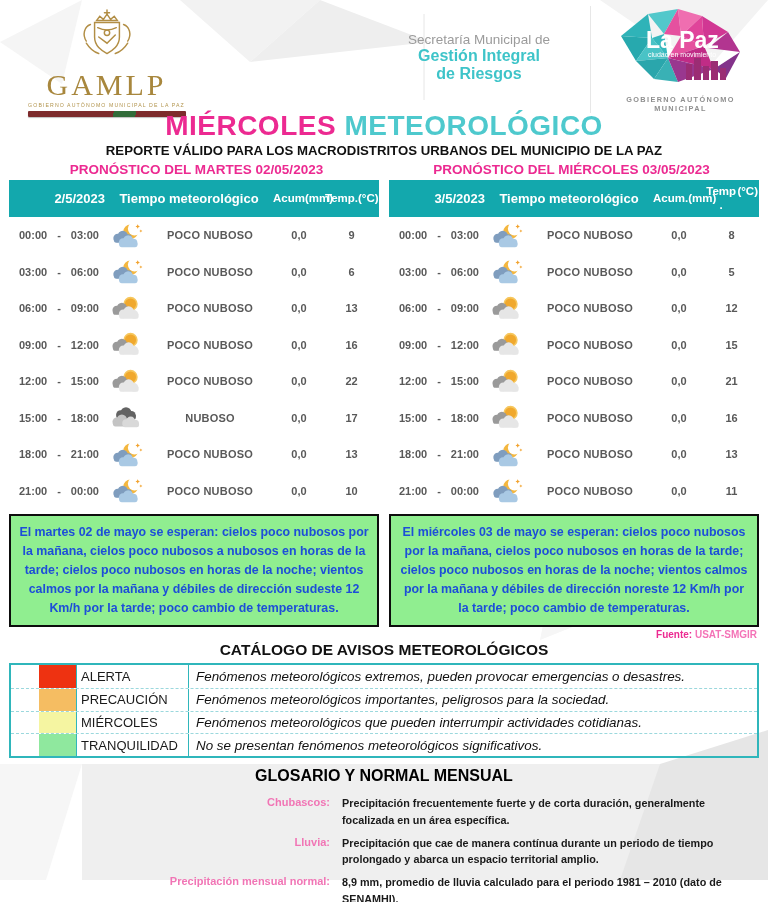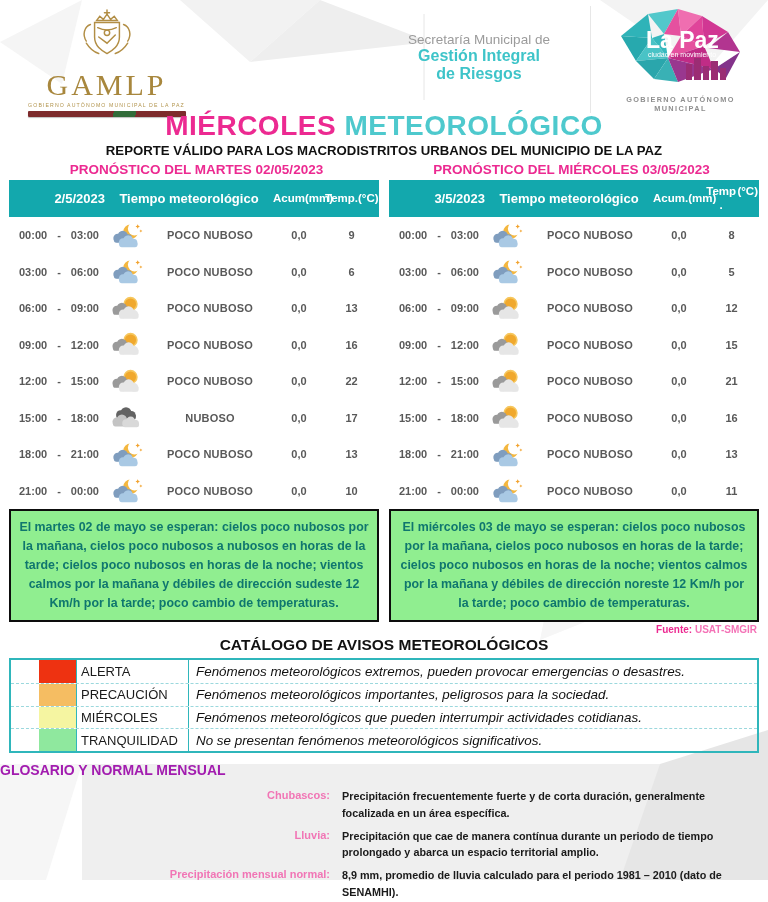--- a/index.html
+++ b/index.html
@@ -38,41 +38,41 @@
   .fh-weather { text-align:center; font-size:13px; }
   .fh-acum,.fh-temp { text-align:center; font-size:11.5px; line-height:1.15; display:flex; flex-direction:row; }
   .fbody { }
   .frow { display:grid; grid-template-columns:96px 42px 126px 52px 53px; height:36.5px; align-items:center;
     color:#595959; font-weight:600; font-size:11px; }
   .c-time { display:flex; justify-content:space-between; padding:0 6px 0 10px; }
   .c-icon { display:flex; justify-content:center; }
   .c-cond { text-align:center; letter-spacing:.2px; }
   .c-acum,.c-temp { text-align:center; }
 
-  .summary-box { min-height:113px; background:#90ee90; border:2px solid #0d0d0d;
+  .summary-box { margin-top:5px; min-height:113px; background:#90ee90; border:2px solid #0d0d0d;
     display:flex; align-items:center; justify-content:center; padding:6px 8px;
-    font-size:12.4px; font-weight:700; color:#0f766e; text-align:center; line-height:1.52; }
+    font-size:12.4px; font-weight:700; color:#1d4ed8; text-align:center; line-height:1.52; }
 
   .fuente { text-align:right; padding-right:11px; font-size:10px; margin-top:2px; }
   .fuente-label { color:#ec2a91; font-weight:800; }
   .fuente-value { color:#f473b7; font-weight:700; }
 
   
   .catalog-title { text-align:center; font-size:15.5px; font-weight:800; color:#111; margin-top:1px; }
   .catalog { margin:4px 9px 0; border:2px solid #2fb6bb; }
   .catalog-row { display:grid; grid-template-columns:38px 112px 1fr; height:22.8px;padding-left:28px; }
   .catalog-row + .catalog-row { border-top:1px dashed #9bd8dd; }
   .cat-swatch { border-right:1px solid #2fb6bb; }
   .cat-level { display:flex; align-items:center; padding-left:4px; font-size:13px; color:#1a1a1a;
     border-right:1px solid #2fb6bb; }
   .cat-desc { display:flex; align-items:center; padding-left:7px; font-size:13.4px; font-style:italic;
     color:#111; font-weight:500; }
 
   
-  .glossary-title { font-size:14px; font-weight:800; color:#a21caf; margin-top:9px; }
+  .glossary-title { text-align:center; font-size:16px; font-weight:800; color:#000000; margin-top:9px; }
   .glossary { padding:4px 14px 0; }
   .glossary-row { display:grid; grid-template-columns:316px 1fr; column-gap:12px; margin-top:5px; }
   .g-term { text-align:right; color:#f175b5; font-weight:700; font-size:11px; line-height:1.5; }
   .g-def { color:#1a1a1a; font-weight:700; font-size:10.8px; line-height:1.55; max-width:430px; padding-top:1px; }
 </style>
 </head>
 <body>
 
 <svg class="bg-pattern" width="768" height="902">
   <polygon points="180,0 320,0 250,62" fill="#f2f2f2"></polygon>

